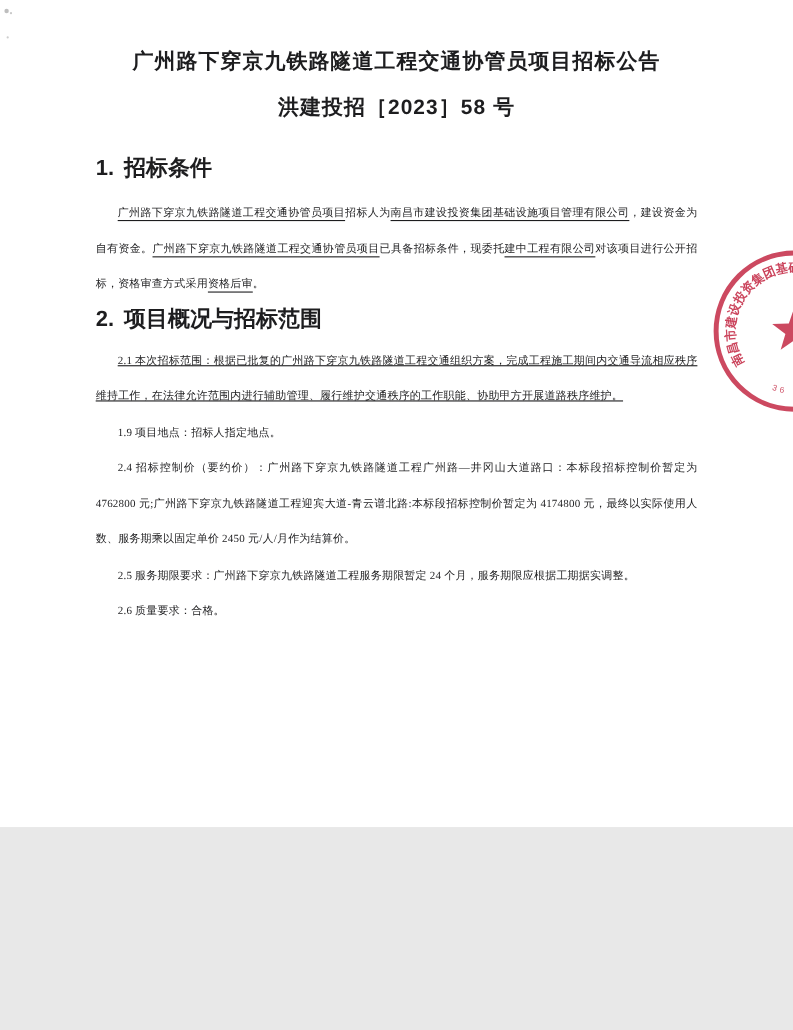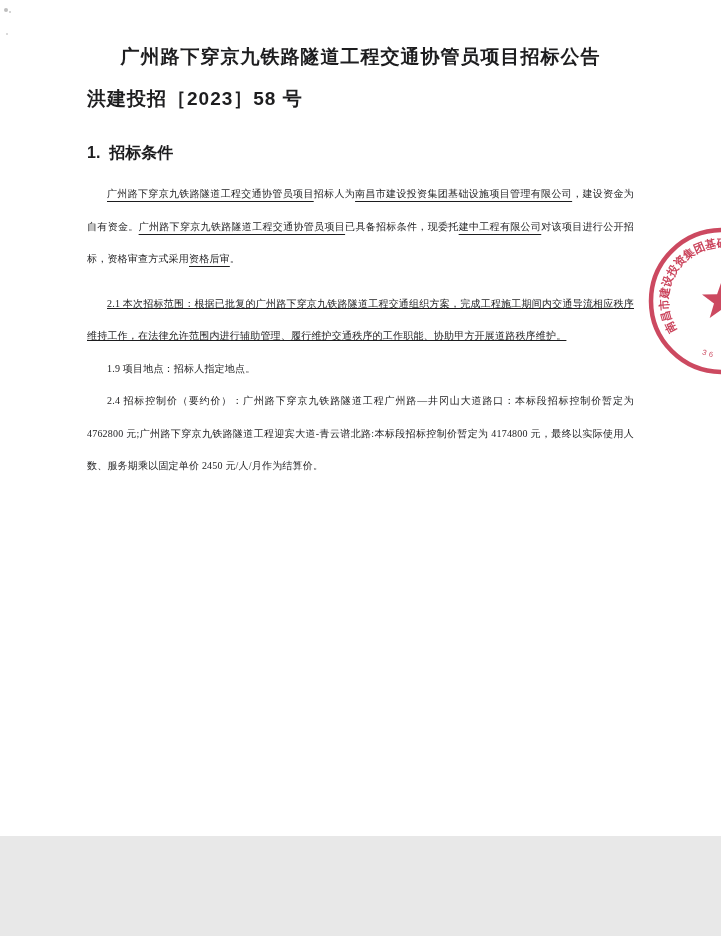--- a/index.html
+++ b/index.html
@@ -1,39 +1,39 @@
 <!DOCTYPE html>
 <html><head>
 <meta charset="utf-8">
 <style>
   html,body{margin:0;padding:0;background:#e8e8e8;}
   .page{
     position:relative;
-    width:721px;height:836px;
+    width:721px;height:752px;
     background:#ffffff;
     overflow:hidden;
     color:#1d1d1f;
     font-family:"Liberation Serif","DejaVu Serif",serif;
     margin:0 auto;
     box-sizing:border-box;
   }
   .content{padding:44px 87px 0 87px;}
   .doc-title{
     font-family:"Liberation Sans","DejaVu Sans",sans-serif;
     font-weight:bold;font-size:19px;line-height:26px;
     text-align:center;letter-spacing:1px;
   }
   .doc-number{
     font-family:"Liberation Sans","DejaVu Sans",sans-serif;
     font-weight:bold;font-size:19px;line-height:26px;
-    margin-top:16px;letter-spacing:1px;
+    text-align:center;margin-top:16px;letter-spacing:1px;
   }
   .sec-heading{
     font-family:"Liberation Sans","DejaVu Sans",sans-serif;
-    font-weight:bold;font-size:16px;line-height:22px;
+    font-weight:bold;font-size:20px;line-height:22px;
     margin:0;text-align:left;
   }
   .sec-heading .num{margin-right:9px;}
   .h1{margin-top:30px;}
   .h2{margin-top:3px;}
   p.body{
     margin:0;
     font-size:10px;line-height:32.5px;
     text-align:justify;text-justify:inter-character;
     text-indent:2em;
@@ -66,24 +66,29 @@
   <div class="content">
     <div class="doc-title">广州路下穿京九铁路隧道工程交通协管员项目招标公告</div>
     <div class="doc-number">洪建投招［2023］58 号</div>
 
     <div class="sec-heading h1">
       <span class="num">1.</span><span>招标条件</span>
     </div>
 
     <p class="body mt"><span class="u">广州路下穿京九铁路隧道工程交通协管员项目</span><span>招标人为</span><span class="u">南昌市建设投资集团基础设施项目管理有限公司</span><span>，建设资金为自有资金。</span><span class="u">广州路下穿京九铁路隧道工程交通协管员项目</span><span>已具备招标条件，现委托</span><span class="u">建中工程有限公司</span><span>对该项目进行公开招标，资格审查方式采用</span><span class="u">资格后审</span><span>。</span></p>
 
+    <div class="sec-heading h2">
+      <span class="num">2.</span><span>项目概况与招标范围</span>
+    </div>
 
     <p class="body mt2">2.1 本次招标范围：根据已批复的广州路下穿京九铁路隧道工程交通组织方案，完成工程施工期间内交通导流相应秩序维持工作，在法律允许范围内进行辅助管理、履行维护交通秩序的工作职能、协助甲方开展道路秩序维护。</p>
     <p class="body">1.9 项目地点：招标人指定地点。</p>
     <p class="body">2.4 招标控制价（要约价）：广州路下穿京九铁路隧道工程广州路—井冈山大道路口：本标段招标控制价暂定为 4762800 元;广州路下穿京九铁路隧道工程迎宾大道-青云谱北路:本标段招标控制价暂定为 4174800 元，最终以实际使用人数、服务期乘以固定单价 2450 元/人/月作为结算价。</p>
+    <p class="body">2.5 服务期限要求：广州路下穿京九铁路隧道工程服务期限暂定 24 个月，服务期限应根据工期据实调整。</p>
+    <p class="body">2.6 质量要求：合格。</p>
   </div>
 
   <div class="seal">
     <svg width="81" height="176" viewBox="0 0 81 176" xmlns="http://www.w3.org/2000/svg">
       <g fill="none" stroke="#c5304a" stroke-opacity="0.88">
         <circle cx="82" cy="87" r="71" stroke-width="4.5"></circle>
       </g>
       <path d="M82,66 L86.9,80.2 L102,80.5 L90,89.6 L94.3,104 L82,95.4 L69.7,104 L74,89.6 L62,80.5 L77.1,80.2 Z" fill="#c5304a" fill-opacity="0.88"></path>
       <defs>
         <path id="ringPath" d="M37.8,118 A54,54 0 1 1 126.2,118" fill="none"></path>

